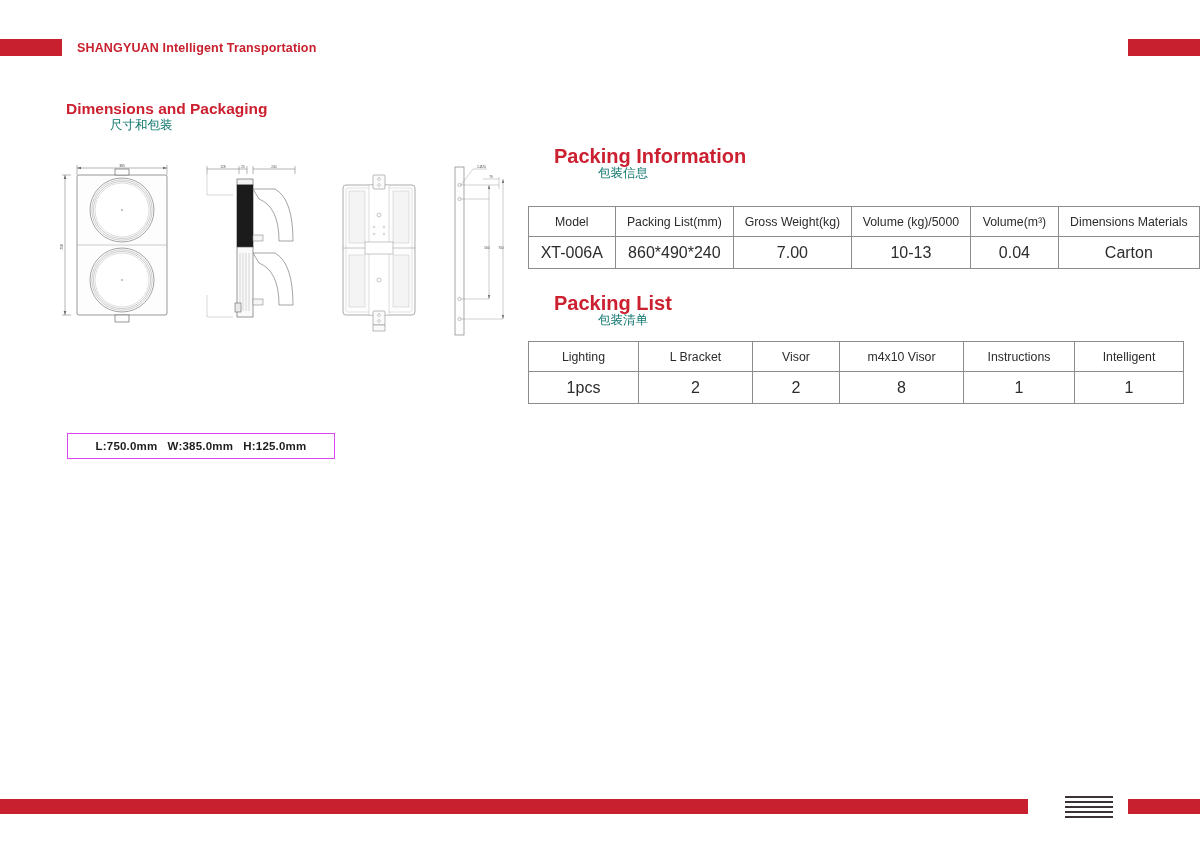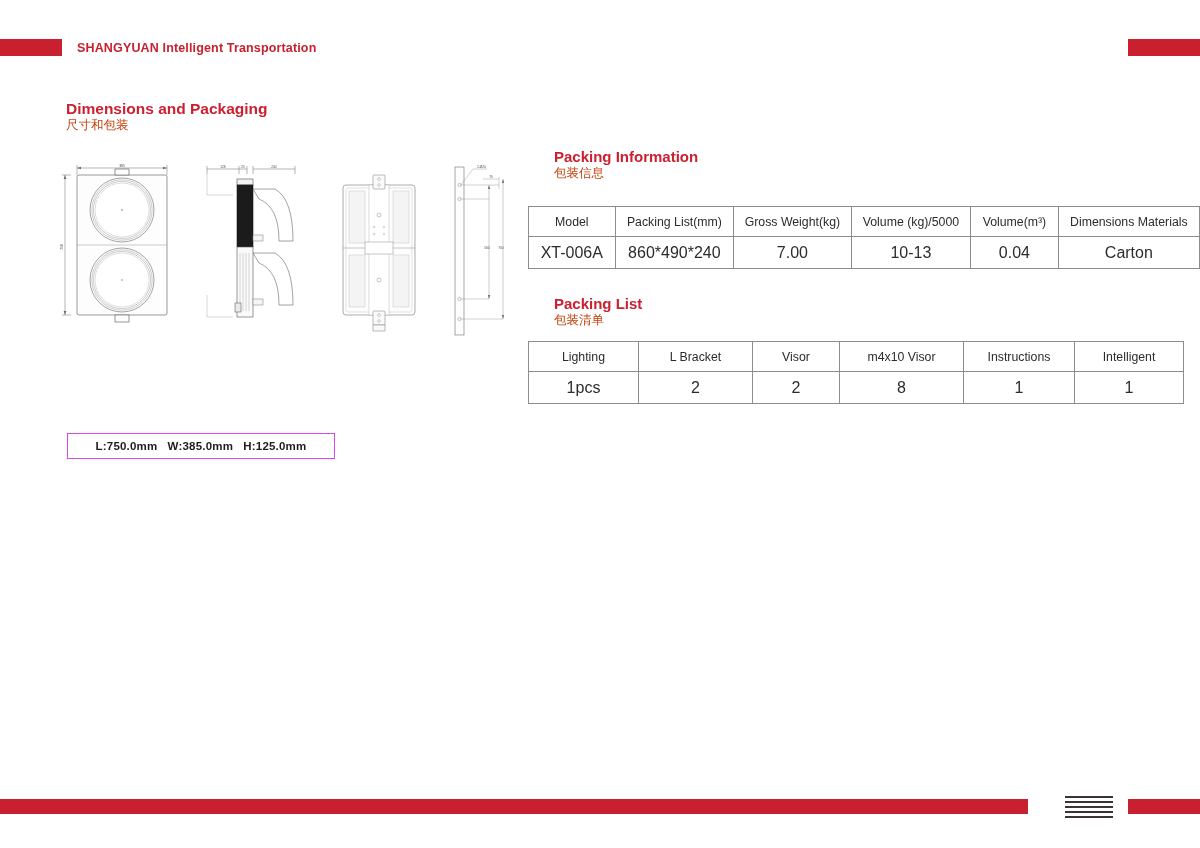--- a/index.html
+++ b/index.html
@@ -39,31 +39,32 @@
     left: 77px; top: 29px;
     font-size: 12.5px;
     font-weight: bold;
     letter-spacing: 0.15px;
     color: #c8202e;
     white-space: nowrap;
   }
 
   
   .sec-title-en {
-    font-size: 15px;
+    font-size: 20px;
     font-weight: bold;
     color: #cc2030;
     white-space: nowrap;
     line-height: 17px;
   }
   .sec-title-zh {
     font-size: 12.5px;
-    color: #c2410c;
+    color: #0f766e;
     white-space: nowrap;
     line-height: 16px;
+    margin-left: 44px;
   }
 
   #page-heading {
     position: absolute;
     left: 66px; top: 100px;
   }
   #page-heading .sec-title-en { font-size: 15.5px; }
 
   #packing-info-heading {
     position: absolute;

